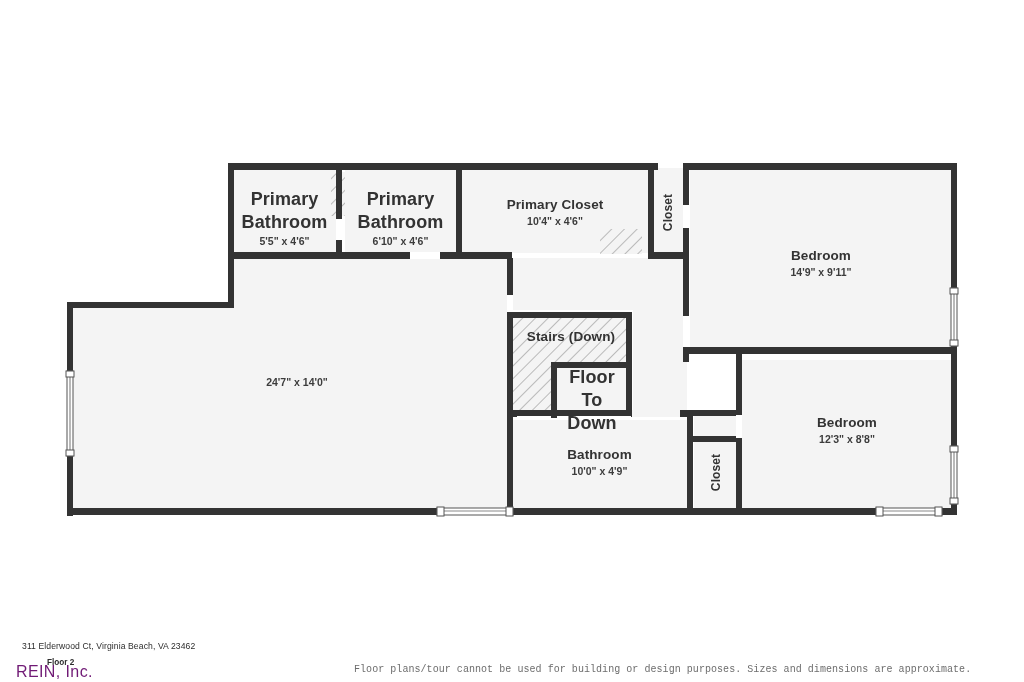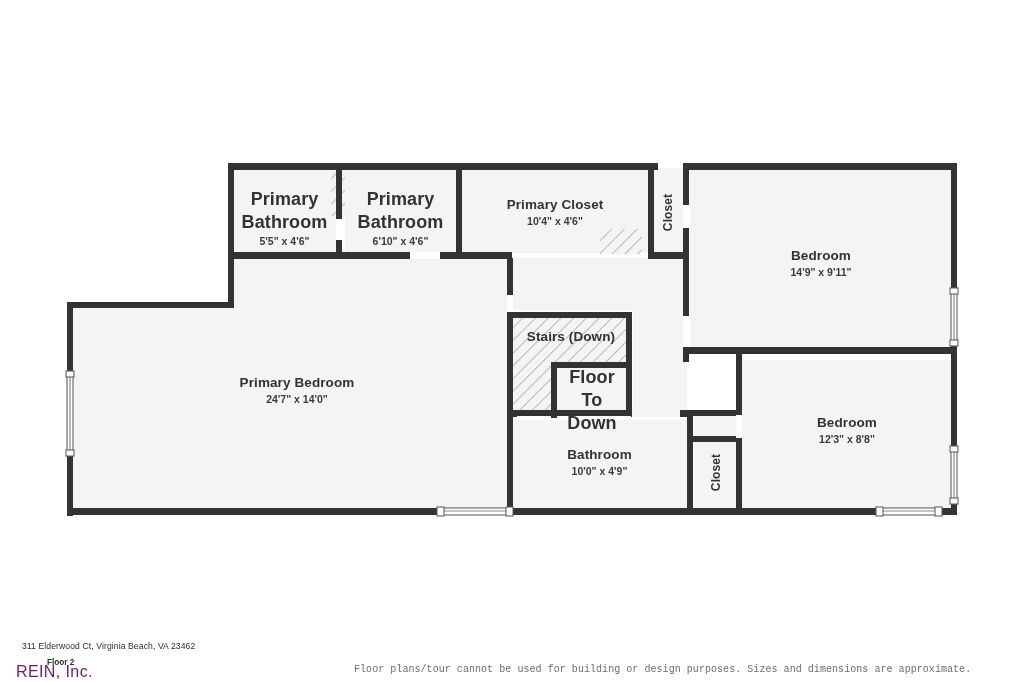--- a/index.html
+++ b/index.html
@@ -271,21 +271,20 @@
 <div class="room-label vertical" style="left:623px; top:205px; width:90px;">
   <span class="rname">Closet</span>
 </div>
 
 <div class="room-label" style="left:690px; top:248px; width:262px;">
   <span class="rname">Bedroom</span>
   <span class="rdim">14'9" x 9'11"</span>
 </div>
 
 <div class="room-label" style="left:172px; top:375px; width:250px;">
-  <span class="rname">Primary Bedroom</span>
   <span class="rdim">24'7" x 14'0"</span>
 </div>
 
 <div class="room-label" style="left:512px; top:329px; width:118px;">
   <span class="rname">Stairs (Down)</span>
 </div>
 
 <div class="room-label stack" style="left:557px; top:366px; width:70px;">
   <span class="rname">Floor</span>
   <span class="rname">To</span>

